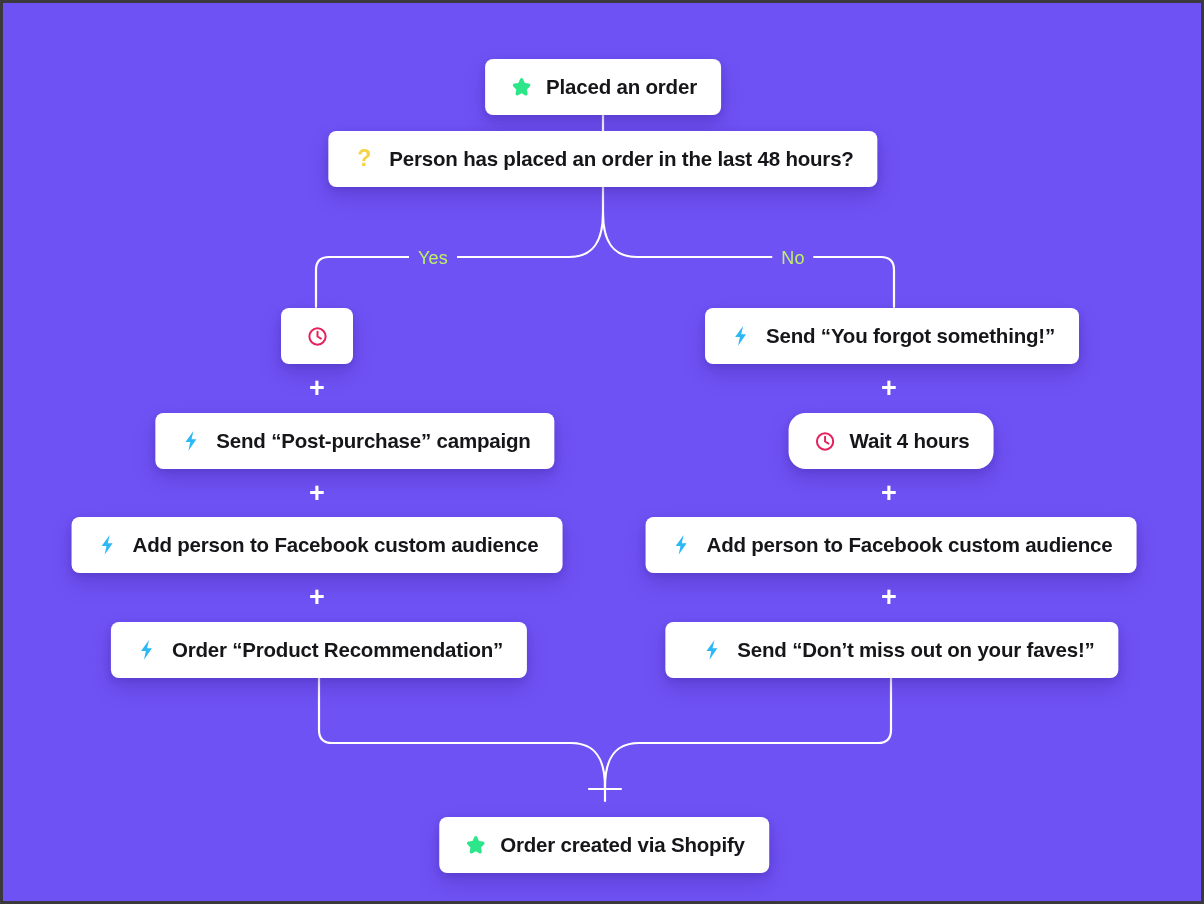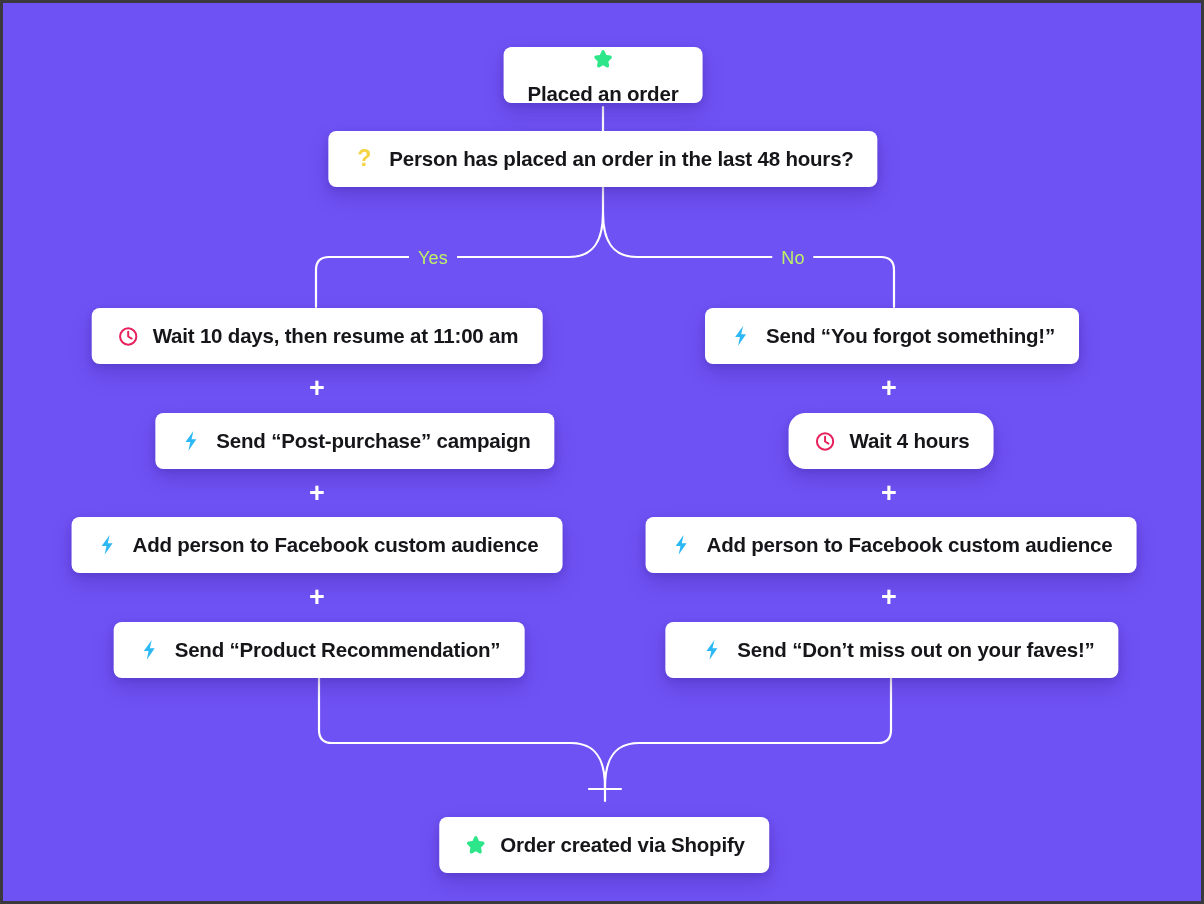--- a/index.html
+++ b/index.html
@@ -123,21 +123,21 @@
                C888 736, 884 740, 875 740
                L636 740
                C610 740, 602 758, 602 784"></path>
 
       <path d="M586 786 L618 786"></path>
       <path d="M602 784 L602 798"></path>
 
     </g>
   </svg>
 
-  <div class="card" style="left:600px; top:44px;flex-direction:column;">
+  <div class="card" style="left:600px; top:56px;">
     <span class="icon">
       <svg width="23" height="23" viewBox="0 0 24 24">
         <path d="M12 2.2c.7 0 1.2.4 1.5 1l1.9 4 4.3.6c.7.1 1.2.6 1.4 1.3.2.7 0 1.4-.5 1.9l-3.1 3 .8 4.3c.1.7-.2 1.4-.8 1.8-.6.4-1.3.5-1.9.1L12 17.9l-3.6 2.3c-.6.4-1.3.3-1.9-.1-.6-.4-.9-1.1-.8-1.8l.8-4.3-3.1-3c-.5-.5-.7-1.2-.5-1.9.2-.7.7-1.2 1.4-1.3l4.3-.6 1.9-4c.3-.6.8-1 1.5-1z" fill="#2ee68a"></path>
       </svg>
     </span>
     <span class="label">Placed an order</span>
   </div>
 
   <div class="card" style="left:600px; top:128px;">
     <span class="icon">
@@ -151,21 +151,20 @@
   <div class="branch-label" style="left:430px; top:255px;">Yes</div>
   <div class="branch-label" style="left:790px; top:255px;">No</div>
 
   <div class="card" style="left:314px; top:305px;">
     <span class="icon">
       <svg width="21" height="21" viewBox="0 0 24 24">
         <circle cx="12" cy="12" r="9.3" stroke="#e8215c" stroke-width="2.3" fill="none"></circle>
         <path d="M12 6.6 L12 12 L15.9 14.3" stroke="#e8215c" stroke-width="2.3" stroke-linecap="round" stroke-linejoin="round" fill="none"></path>
       </svg>
     </span>
-    <span class="label">Wait 10 days, then resume at 11:00 am</span>
   </div>
 
   <div class="plus" style="left:314px; top:372px;">+</div>
 
   <div class="card" style="left:316px; top:410px;margin-left:36px;">
     <span class="icon">
       <svg width="20" height="22" viewBox="0 0 18 24">
         <path d="M11.3 1.2 L2.6 13.2 h5.2 l-2 9.5 8.7-12.6 h-5.3 z" fill="#2bb8f5"></path>
       </svg>
     </span>
@@ -184,21 +183,21 @@
   </div>
 
   <div class="plus" style="left:314px; top:581px;">+</div>
 
   <div class="card" style="left:316px; top:619px;">
     <span class="icon">
       <svg width="20" height="22" viewBox="0 0 18 24">
         <path d="M11.3 1.2 L2.6 13.2 h5.2 l-2 9.5 8.7-12.6 h-5.3 z" fill="#2bb8f5"></path>
       </svg>
     </span>
-    <span class="label">Send “Product Recommendation”</span>
+    <span class="label">Order “Product Recommendation”</span>
   </div>
 
   <div class="card" style="left:889px; top:305px;">
     <span class="icon">
       <svg width="20" height="22" viewBox="0 0 18 24">
         <path d="M11.3 1.2 L2.6 13.2 h5.2 l-2 9.5 8.7-12.6 h-5.3 z" fill="#2bb8f5"></path>
       </svg>
     </span>
     <span class="label">Send “You forgot something!”</span>
   </div>

